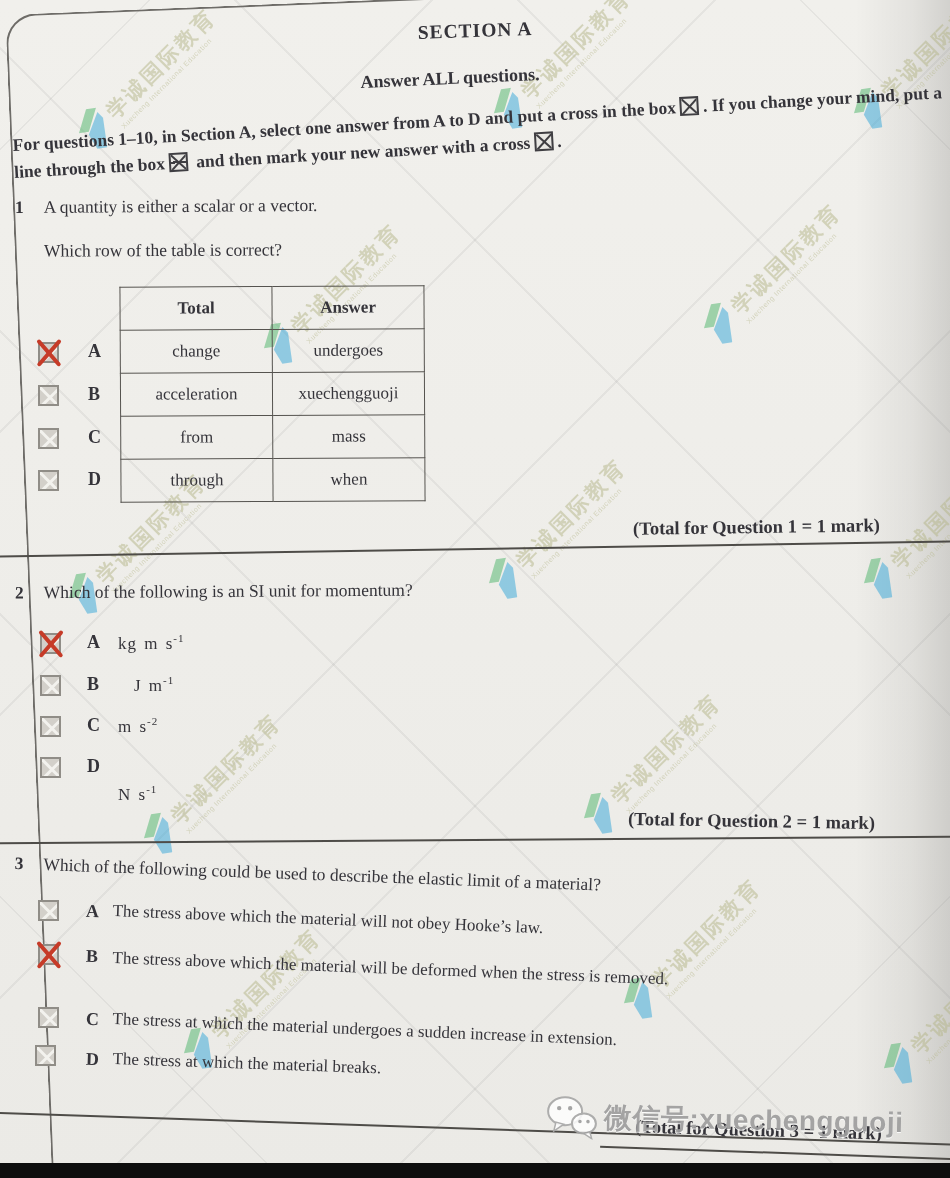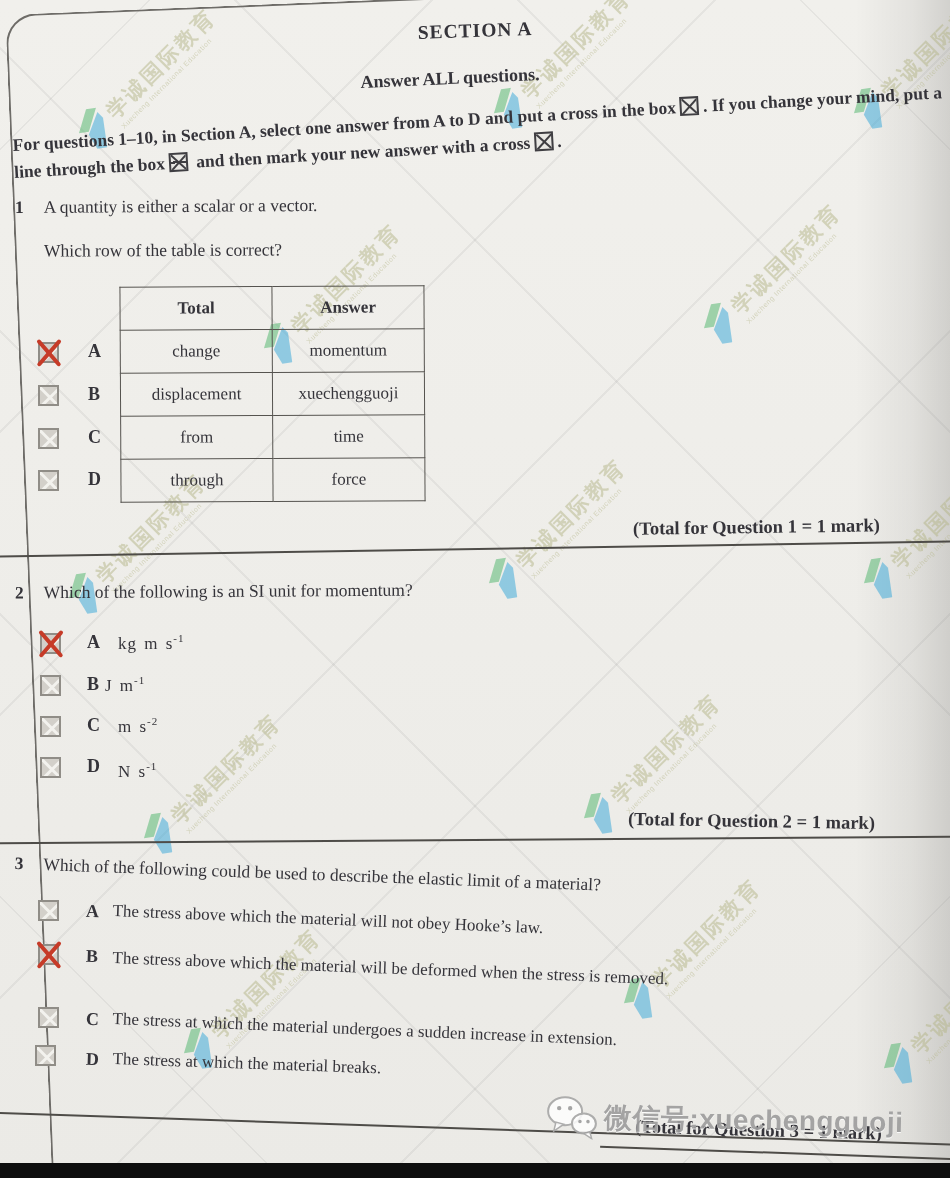--- a/index.html
+++ b/index.html
@@ -246,33 +246,33 @@
 <div class="qline z2" style="left:44px;top:240px;transform:rotate(-0.3deg)">Which row of the table is correct?</div>
 
 <table class="qtable" style="transform:rotate(-0.3deg)">
   <tbody>
       <tr>
     <th>Total</th>
     <th>Answer</th>
   </tr>
   <tr>
     <td>change</td>
-    <td>momentum</td>
+    <td>undergoes</td>
   </tr>
   <tr>
-    <td>displacement</td>
+    <td>acceleration</td>
     <td>xuechengguoji</td>
   </tr>
   <tr>
     <td>from</td>
-    <td>time</td>
+    <td>mass</td>
   </tr>
   <tr>
     <td>through</td>
-    <td>force</td>
+    <td>when</td>
   </tr>
 </tbody>
   </table>
 
 <span class="abox-wrap z2" style="left:38px;top:342px">
     <span class="abox"></span>
     <i class="rx rx1"></i>
     <i class="rx rx2"></i>
   </span>
 <span class="letter z2" style="left:88px;top:341px">A</span>
@@ -301,33 +301,33 @@
     <i class="rx rx1"></i>
     <i class="rx rx2"></i>
   </span>
 <span class="letter z2" style="left:87px;top:632px">A</span>
 <span class="opt-text unit z2" style="left:118px;top:632px"><span>kg m s</span><sup>-1</sup></span>
 
 <span class="abox-wrap z2" style="left:40px;top:675px">
     <span class="abox"></span>
   </span>
 <span class="letter z2" style="left:87px;top:674px">B</span>
-<span class="opt-text unit z2" style="left:105px;top:674px"><span>J m</span><sup>-1</sup></span>
+<span class="opt-text unit z2" style="left:134px;top:674px"><span>J m</span><sup>-1</sup></span>
 
 <span class="abox-wrap z2" style="left:40px;top:716px">
     <span class="abox"></span>
   </span>
 <span class="letter z2" style="left:87px;top:715px">C</span>
 <span class="opt-text unit z2" style="left:118px;top:715px"><span>m s</span><sup>-2</sup></span>
 
 <span class="abox-wrap z2" style="left:40px;top:757px">
     <span class="abox"></span>
   </span>
 <span class="letter z2" style="left:87px;top:756px">D</span>
-<span class="opt-text unit z2" style="left:118px;top:760px"><span>N s</span><sup>-1</sup></span>
+<span class="opt-text unit z2" style="left:118px;top:783px"><span>N s</span><sup>-1</sup></span>
 
 <div class="total z2" style="top:811px;right:75px;transform:rotate(1deg)">(Total for Question 2 = 1 mark)</div>
 <div class="sep z2" style="left:-10px;width:970px;top:839px;transform:rotate(-0.4deg)"></div>
 
 <div class="qline z2" style="left:15px;top:853px;width:900px;transform:rotate(2.1deg);transform-origin:left top">
   <span class="qnum">3</span><span>Which of the following could be used to describe the elastic limit of a material?</span>
 </div>
 
 <span class="abox-wrap z2" style="left:38px;top:900px">
     <span class="abox"></span>

